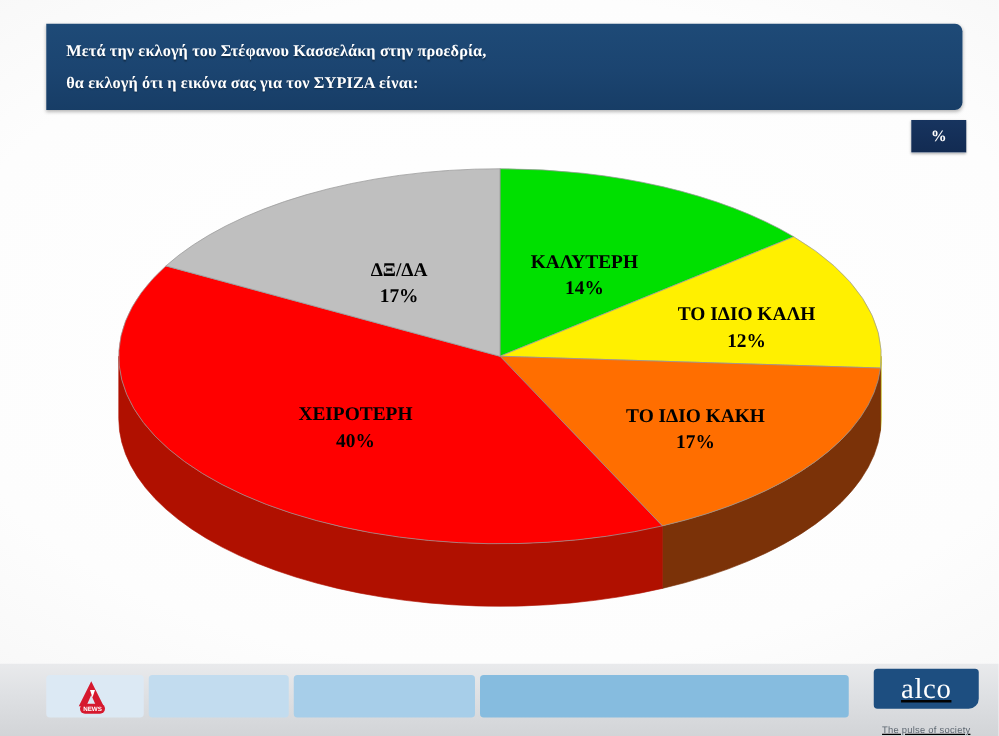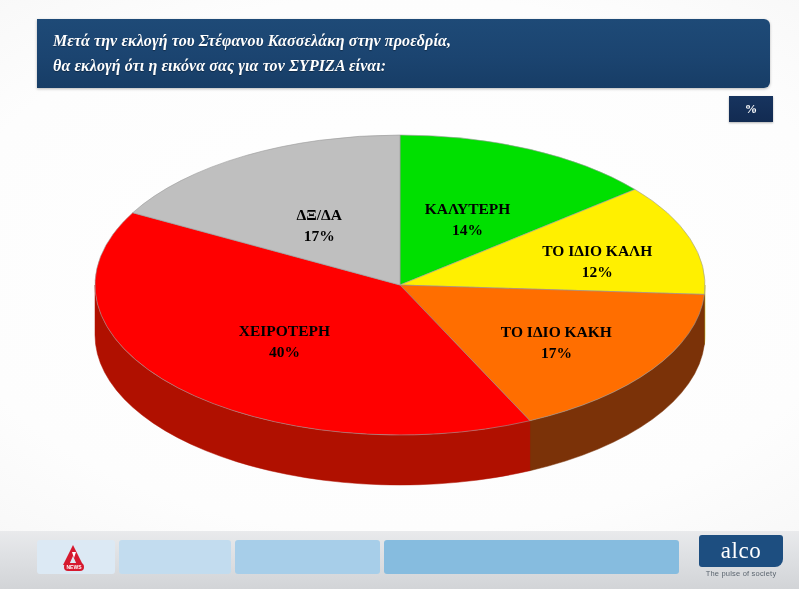--- a/index.html
+++ b/index.html
@@ -32,22 +32,21 @@
     height: 69px;
     background: linear-gradient(180deg, #1e4a77 0%, #1b4470 55%, #173d66 100%);
     border-radius: 0 6px 6px 0;
     box-shadow: 0 1px 3px rgba(0,0,0,0.28);
     box-sizing: border-box;
     padding: 9px 14px 0 16px;
   }
   #title-bar .tline {
     color: #ffffff;
     font-weight: bold;
-    font-style: italic;
-    font-size: 16px;
+    font-size: 13px;
     line-height: 25px;
     letter-spacing: 0.1px;
     white-space: nowrap;
     text-shadow: 0 1px 1px rgba(0,0,0,0.35);
   }
 
   
   #pct-badge {
     position: absolute;
     right: 26px;
@@ -117,35 +116,36 @@
     width: 44px;
     height: 30px;
   }
   #alco-logo-box {
     position: absolute;
     right: 8px;
     top: 4px;
     width: 100px;
     height: 48px;
     text-align: center;
+    text-decoration: underline;
   }
   #alco-mark {
     width: 84px;
     height: 32px;
     margin: 0 auto;
     background: #1d4e80;
     border-radius: 3px 3px 8px 3px;
     color: #ffffff;
     font-family: "Liberation Serif", "DejaVu Serif", serif;
     font-size: 23px;
     line-height: 32px;
     letter-spacing: 0.5px;
   }
   #alco-tag {
-    margin-top: 2px;
+    margin-top: 12px;
     font-family: "Liberation Sans", "DejaVu Sans", sans-serif;
     font-size: 7.5px;
     color: #5c6670;
     letter-spacing: 0.2px;
   }
 </style>
 </head>
 <body>
 
 <div id="slide">

